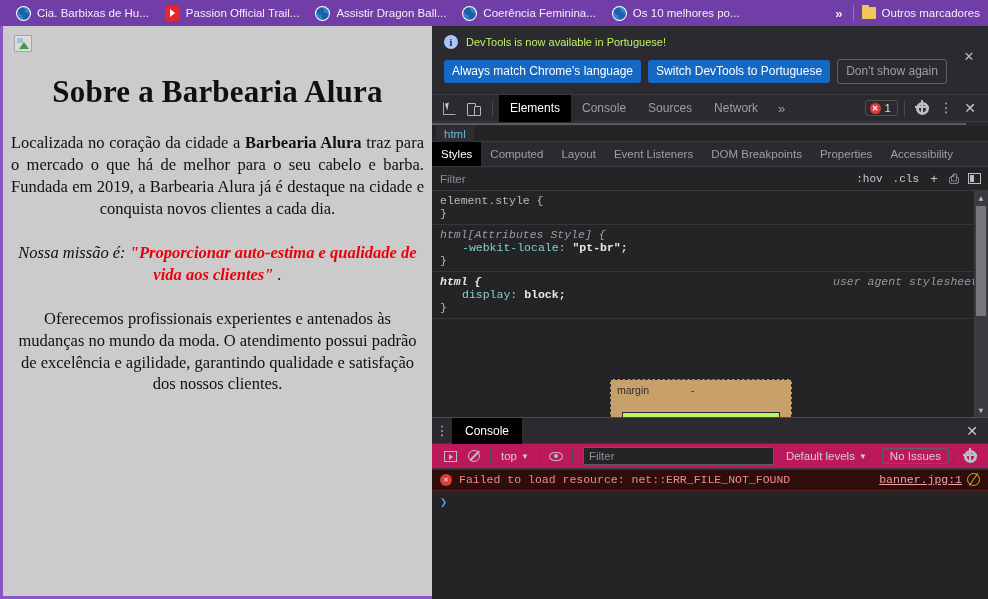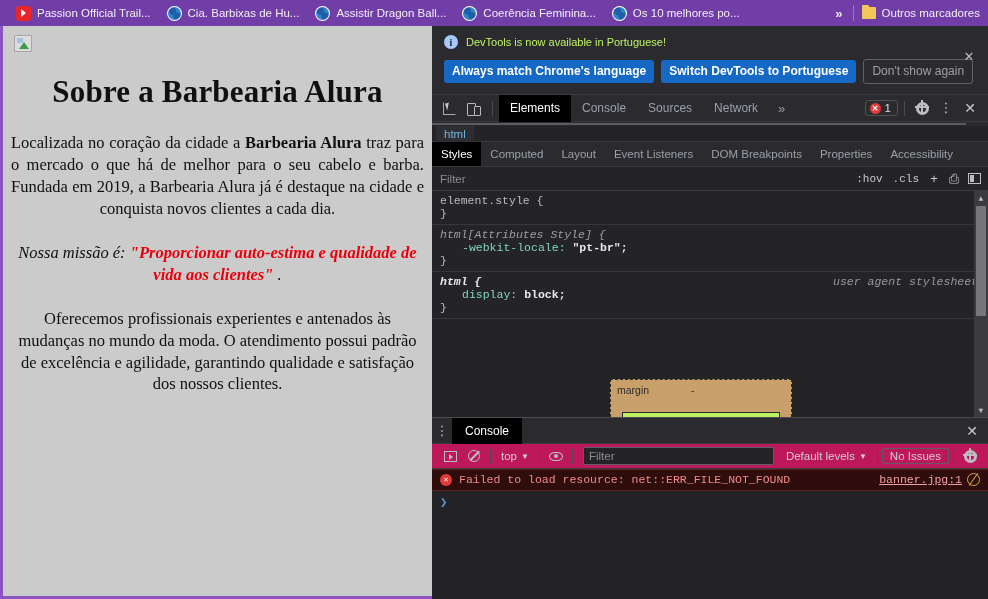--- a/index.html
+++ b/index.html
@@ -142,21 +142,21 @@
     background: #a8c7fa; color: #1a1a1e;
     font-size: 10px; font-weight: bold;
     display: flex; align-items: center; justify-content: center;
     font-family: "Liberation Serif", serif;
   }
   .dt-banner-msg { font-size: 11px; color: #bef264; text-align: center; }
   .dt-banner-row2 { display: flex; align-items: center; gap: 7px; margin-top: 10px; }
   .btn-primary {
     background: #1668c5; color: #fff;
     border: none; border-radius: 3px;
-    font-size: 12px; font-weight: bold;
+    font-size: 12px; font-weight: normal;
     padding: 4px 8px 5px 8px;
     font-family: "Liberation Sans", sans-serif;
     cursor: pointer;
   }
   .btn-ghost {
     background: transparent; color: #9aa0a6;
     border: 1px solid #5f6165; border-radius: 3px;
     font-size: 12px;
     padding: 4px 8px 5px 8px;
     font-family: "Liberation Sans", sans-serif;
@@ -443,26 +443,26 @@
   }
   .console-prompt { padding: 4px 8px; color: #5b9bd5; font-size: 12px; }
 </style>
 </head>
 <body>
 
 <div class="screen">
 
   <div class="bookmarks-bar">
     <div class="bm">
+      <span class="bm-ico globe-ico"></span>
+      <span>Cia. Barbixas de Hu...</span>
+    </div>
+    <div class="bm">
       <span class="bm-ico yt-ico"></span>
       <span>Passion Official Trail...</span>
-    </div>
-    <div class="bm">
-      <span class="bm-ico globe-ico"></span>
-      <span>Cia. Barbixas de Hu...</span>
     </div>
     <div class="bm">
       <span class="bm-ico globe-ico"></span>
       <span>Assistir Dragon Ball...</span>
     </div>
     <div class="bm">
       <span class="bm-ico globe-ico"></span>
       <span>Coerência Feminina...</span>
     </div>
     <div class="bm">

